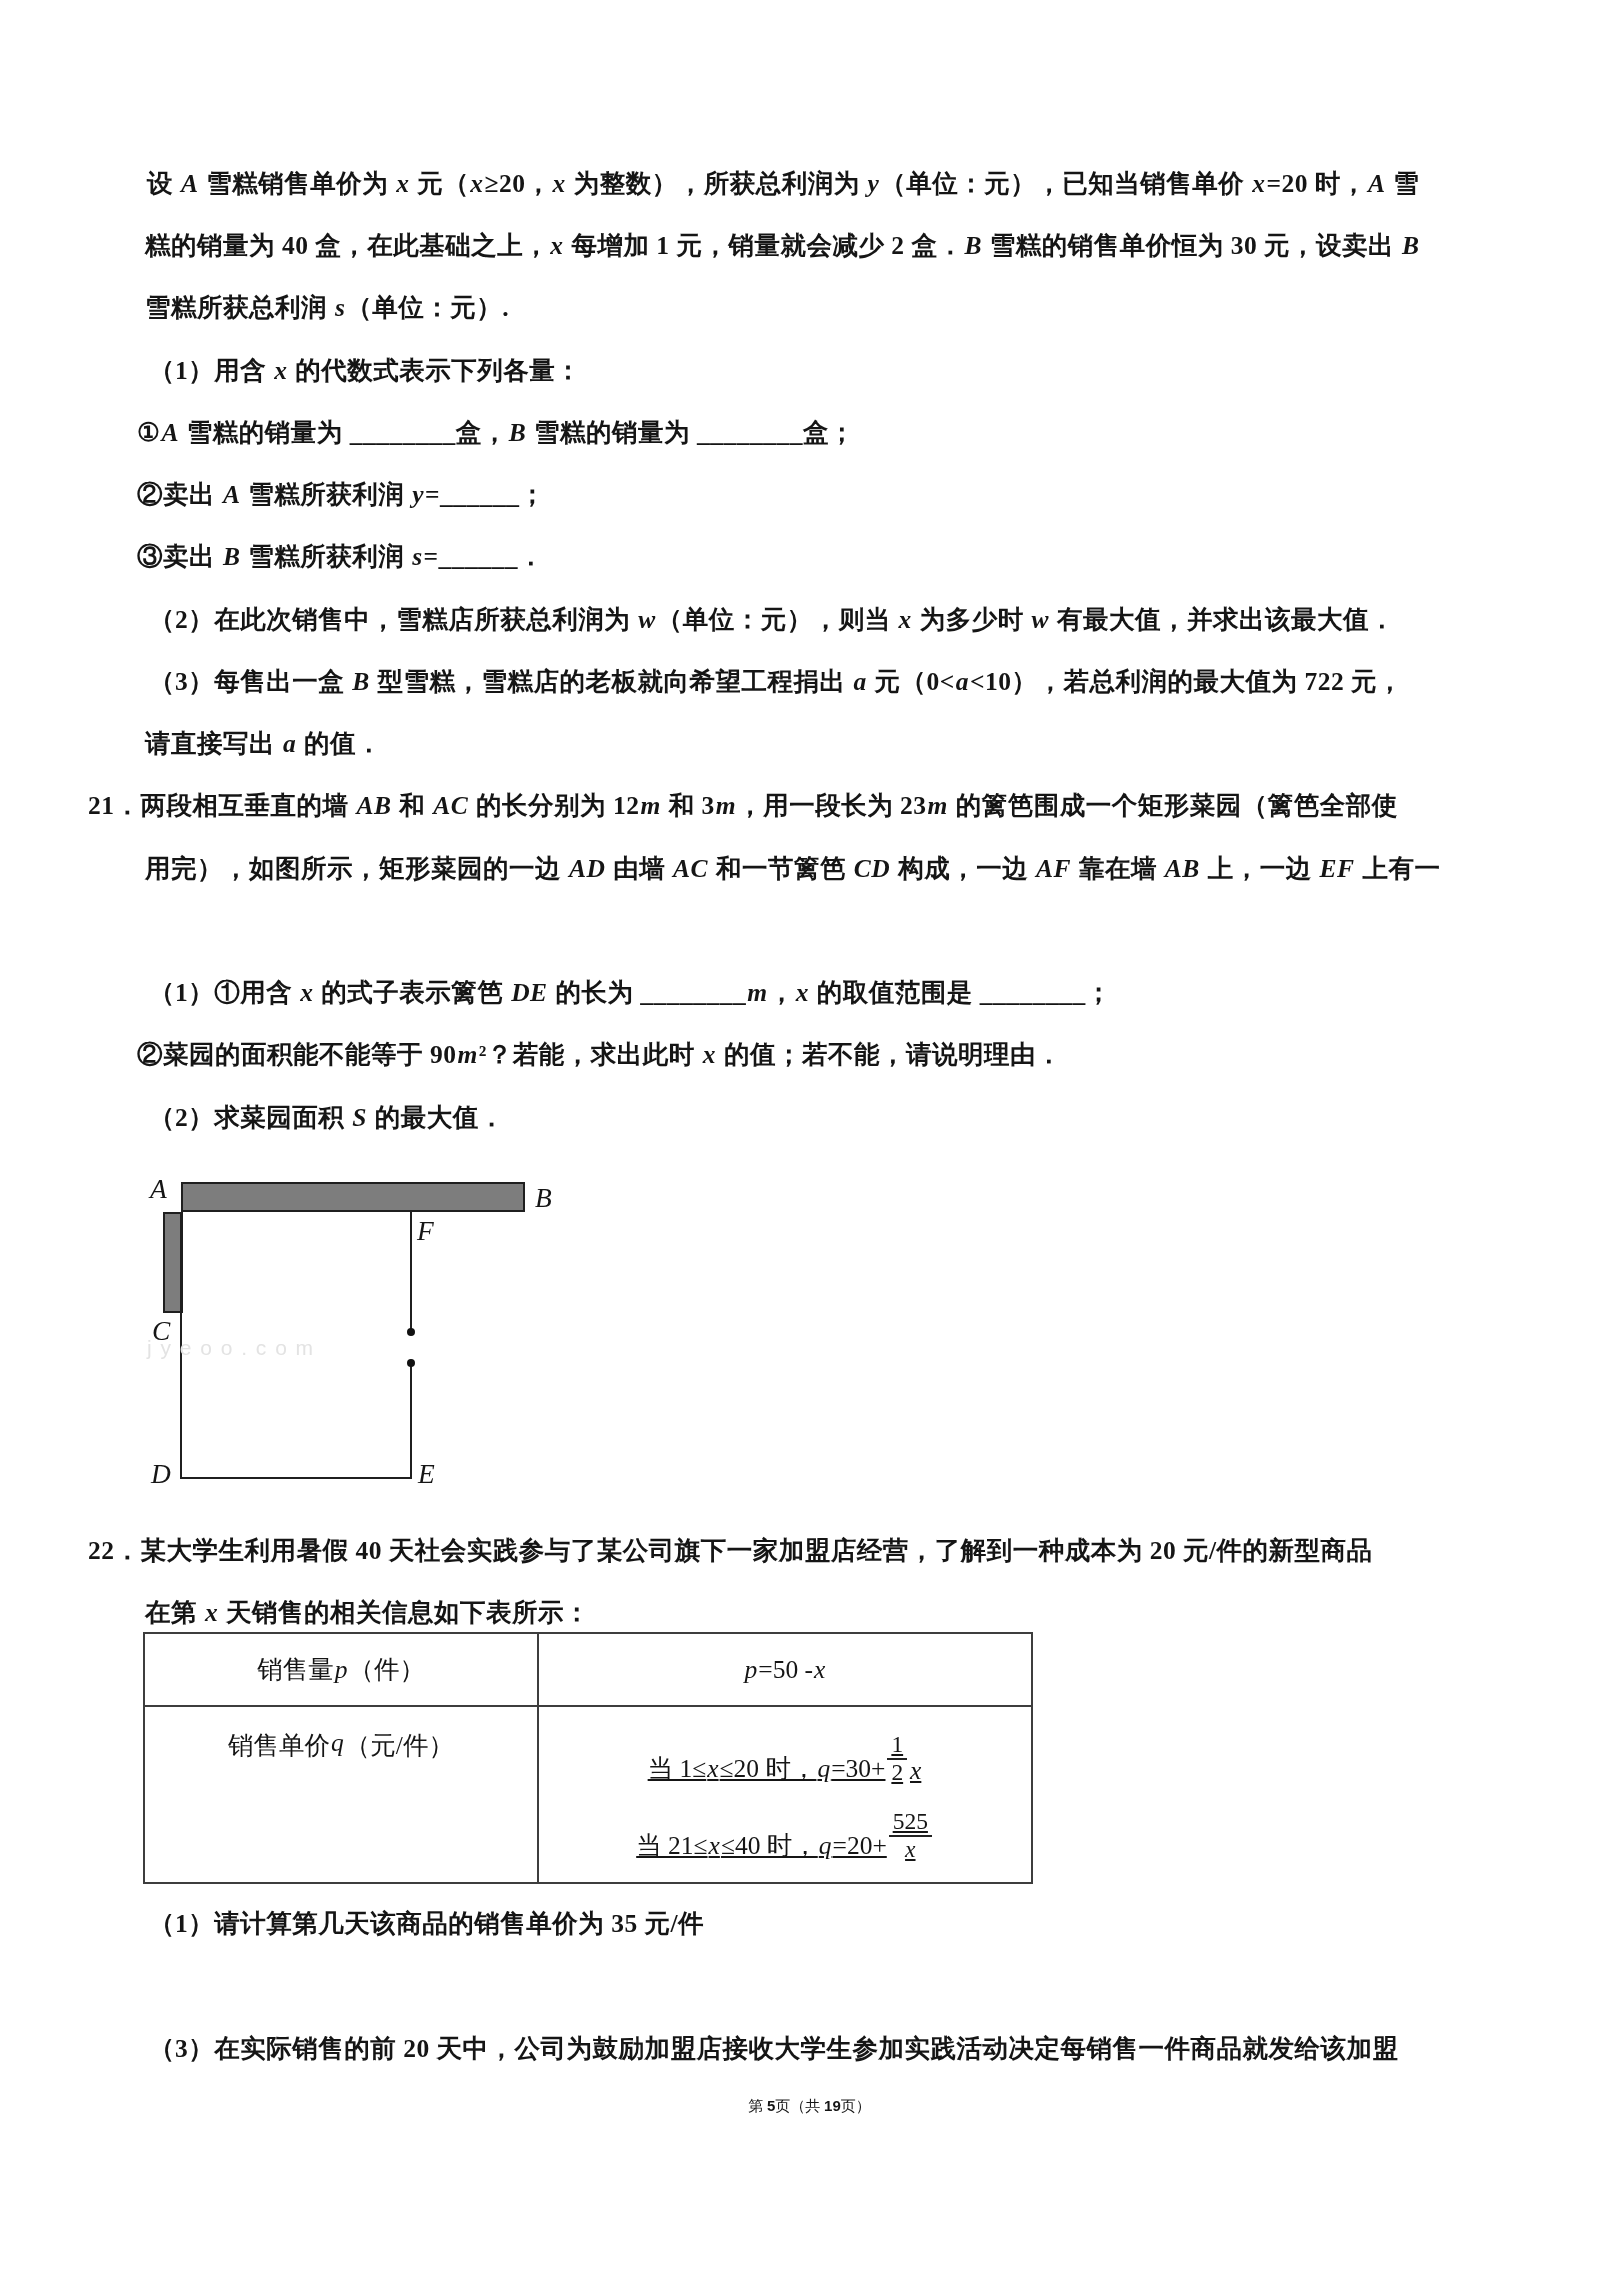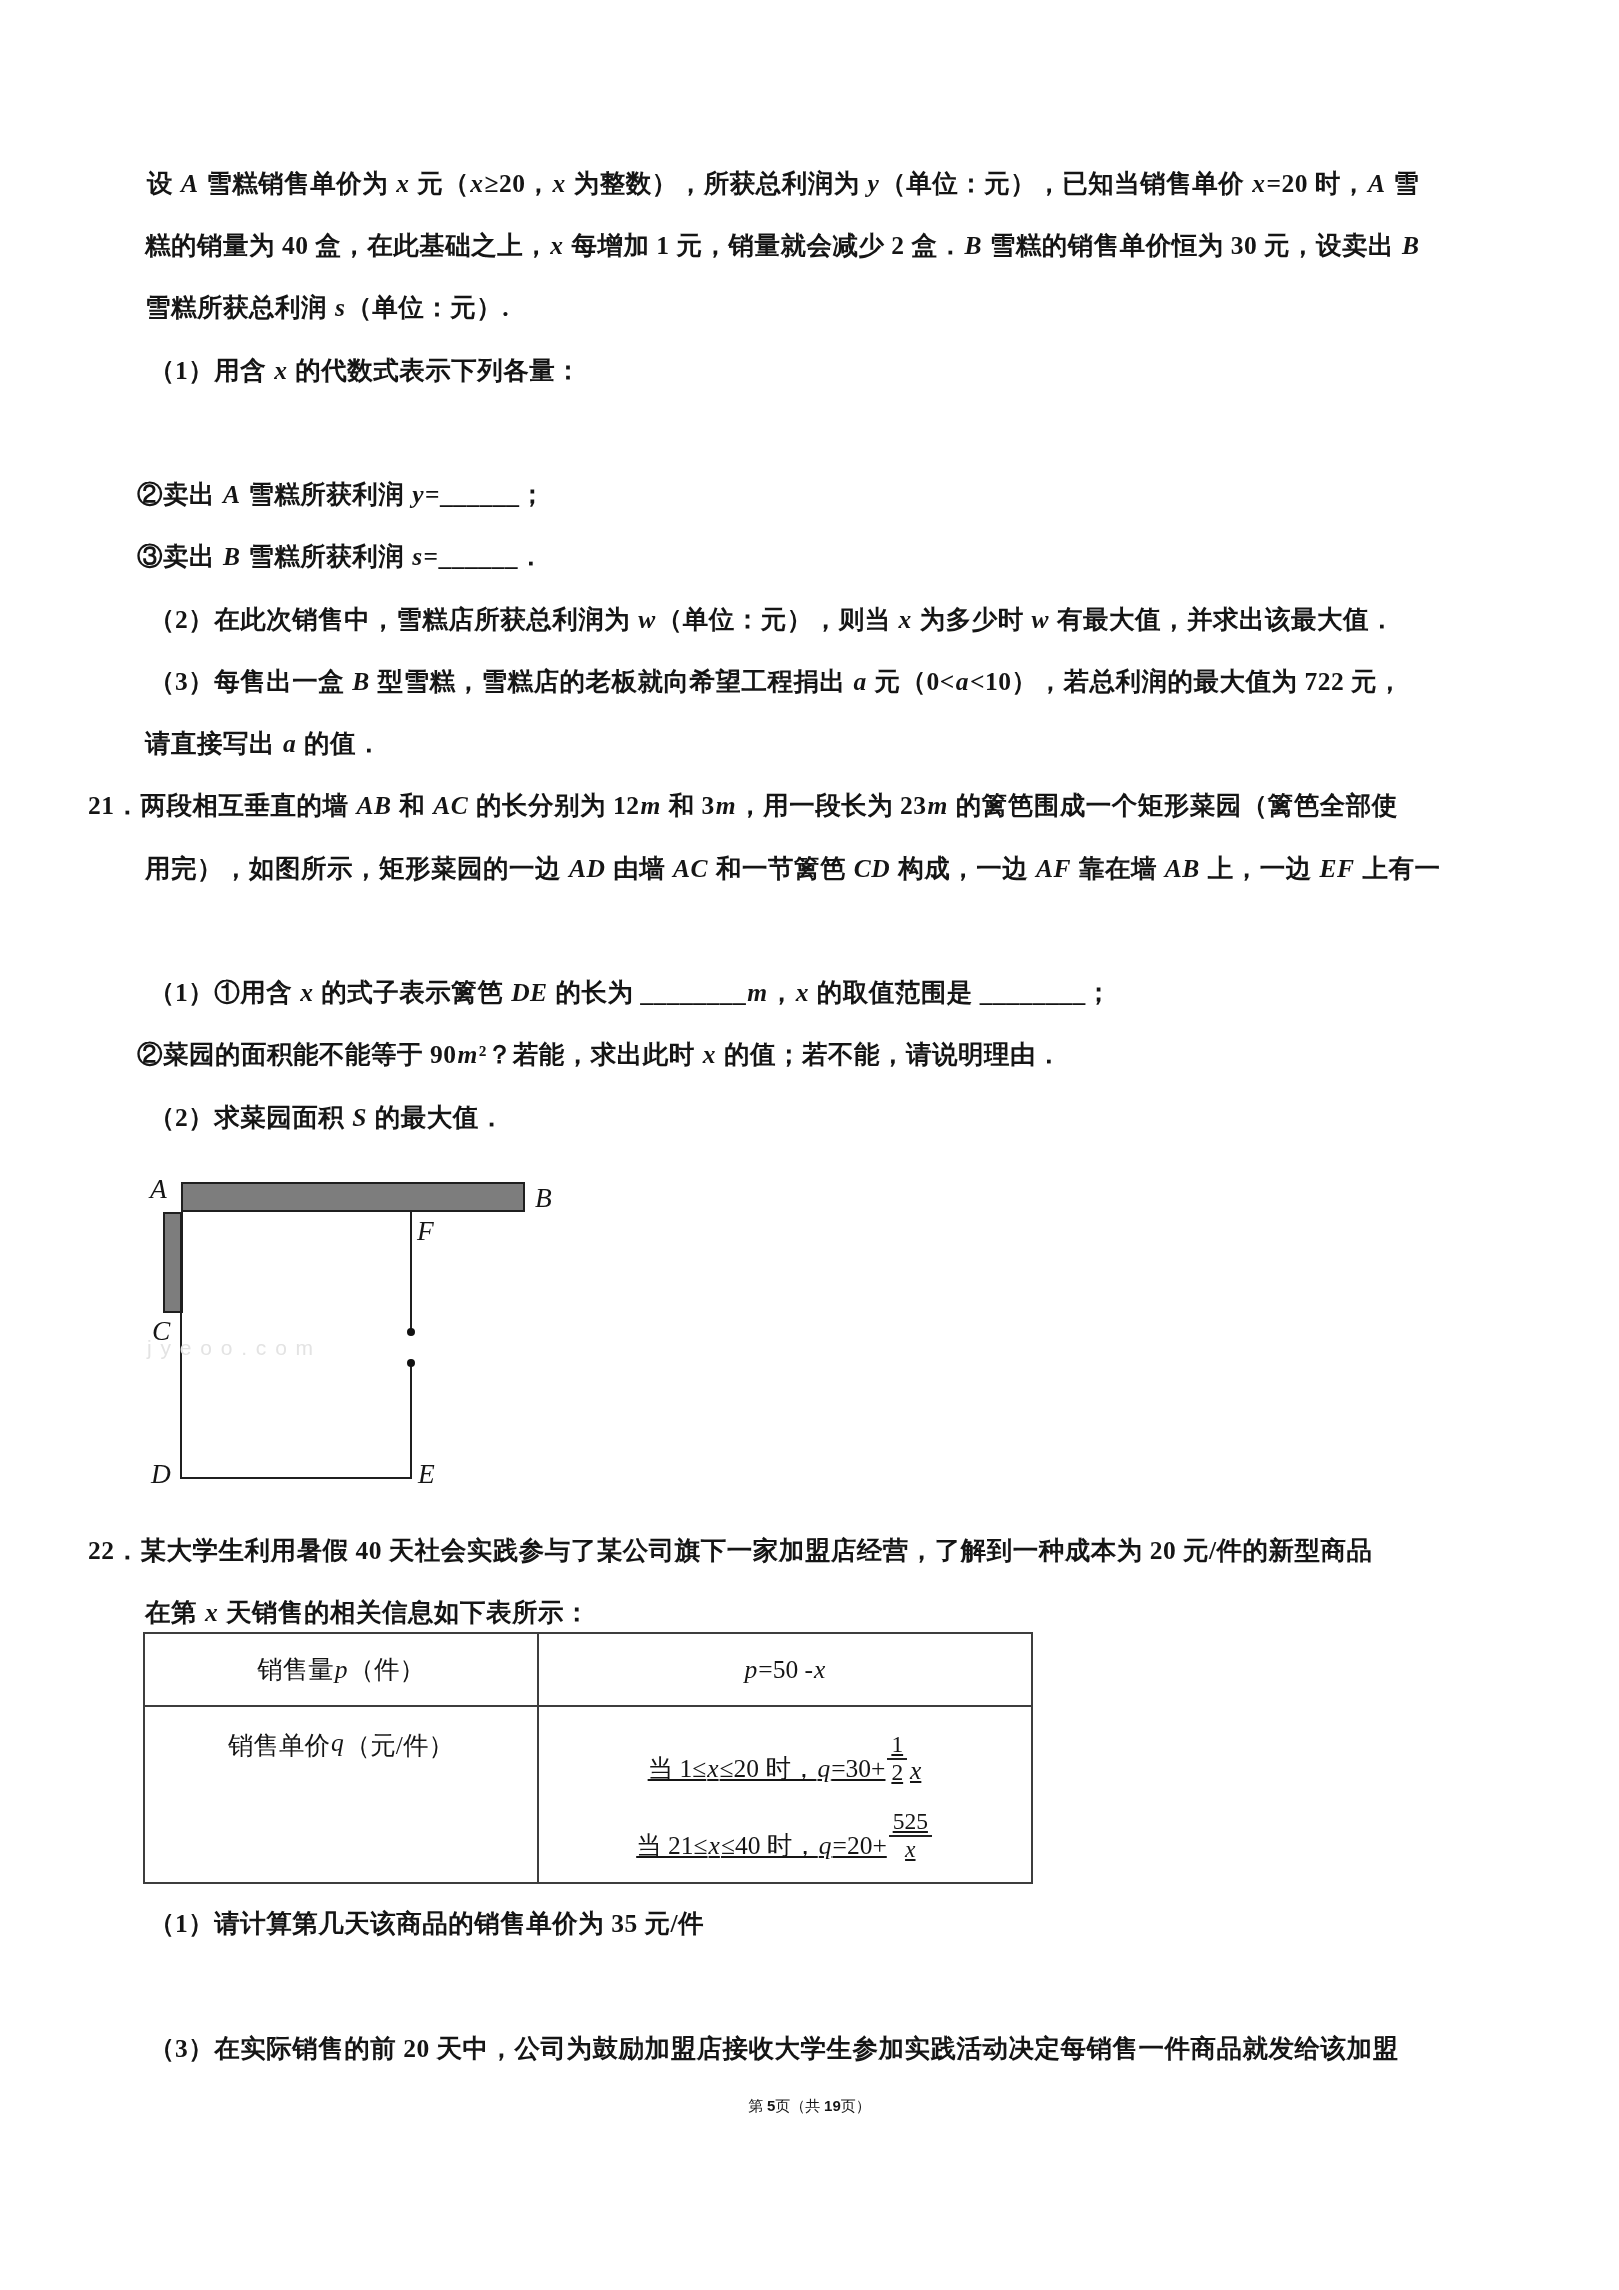--- a/index.html
+++ b/index.html
@@ -38,20 +38,21 @@
 </style>
 </head>
 <body>
 
 <div class="page">
 
   <div class="line" style="left:147px;top:167px">设 <i class="v">A</i> 雪糕销售单价为 <i class="v">x</i> 元（<i class="v">x</i>≥20，<i class="v">x</i> 为整数），所获总利润为 <i class="v">y</i>（单位：元），已知当销售单价 <i class="v">x</i>=20 时，<i class="v">A</i> 雪</div>
   <div class="line" style="left:145px;top:229px">糕的销量为 40 盒，在此基础之上，<i class="v">x</i> 每增加 1 元，销量就会减少 2 盒．<i class="v">B</i> 雪糕的销售单价恒为 30 元，设卖出 <i class="v">B</i></div>
   <div class="line" style="left:145px;top:291px">雪糕所获总利润 <i class="v">s</i>（单位：元）.</div>
   <div class="line" style="left:149px;top:354px">（1）用含 <i class="v">x</i> 的代数式表示下列各量：</div>
+  <div class="line" style="left:137px;top:416px">①<i class="v">A</i> 雪糕的销量为 ________盒，<i class="v">B</i> 雪糕的销量为 ________盒；</div>
   <div class="line" style="left:137px;top:478px">②卖出 <i class="v">A</i> 雪糕所获利润 <i class="v">y</i>=______；</div>
   <div class="line" style="left:137px;top:540px">③卖出 <i class="v">B</i> 雪糕所获利润 <i class="v">s</i>=______．</div>
   <div class="line" style="left:149px;top:603px">（2）在此次销售中，雪糕店所获总利润为 <i class="v">w</i>（单位：元），则当 <i class="v">x</i> 为多少时 <i class="v">w</i> 有最大值，并求出该最大值．</div>
   <div class="line" style="left:149px;top:665px">（3）每售出一盒 <i class="v">B</i> 型雪糕，雪糕店的老板就向希望工程捐出 <i class="v">a</i> 元（0&lt;<i class="v">a</i>&lt;10），若总利润的最大值为 722 元，</div>
   <div class="line" style="left:145px;top:727px">请直接写出 <i class="v">a</i> 的值．</div>
 
   <div class="line" style="left:88px;top:789px">21．两段相互垂直的墙 <i class="v">AB</i> 和 <i class="v">AC</i> 的长分别为 12<i class="v">m</i> 和 3<i class="v">m</i>，用一段长为 23<i class="v">m</i> 的篱笆围成一个矩形菜园（篱笆全部使</div>
   <div class="line" style="left:145px;top:852px">用完），如图所示，矩形菜园的一边 <i class="v">AD</i> 由墙 <i class="v">AC</i> 和一节篱笆 <i class="v">CD</i> 构成，一边 <i class="v">AF</i> 靠在墙 <i class="v">AB</i> 上，一边 <i class="v">EF</i> 上有一</div>
   <div class="line" style="left:149px;top:976px">（1）①用含 <i class="v">x</i> 的式子表示篱笆 <i class="v">DE</i> 的长为 ________<i class="v">m</i>，<i class="v">x</i> 的取值范围是 ________；</div>
   <div class="line" style="left:137px;top:1038px">②菜园的面积能不能等于 90<i class="v">m</i>²？若能，求出此时 <i class="v">x</i> 的值；若不能，请说明理由．</div>

